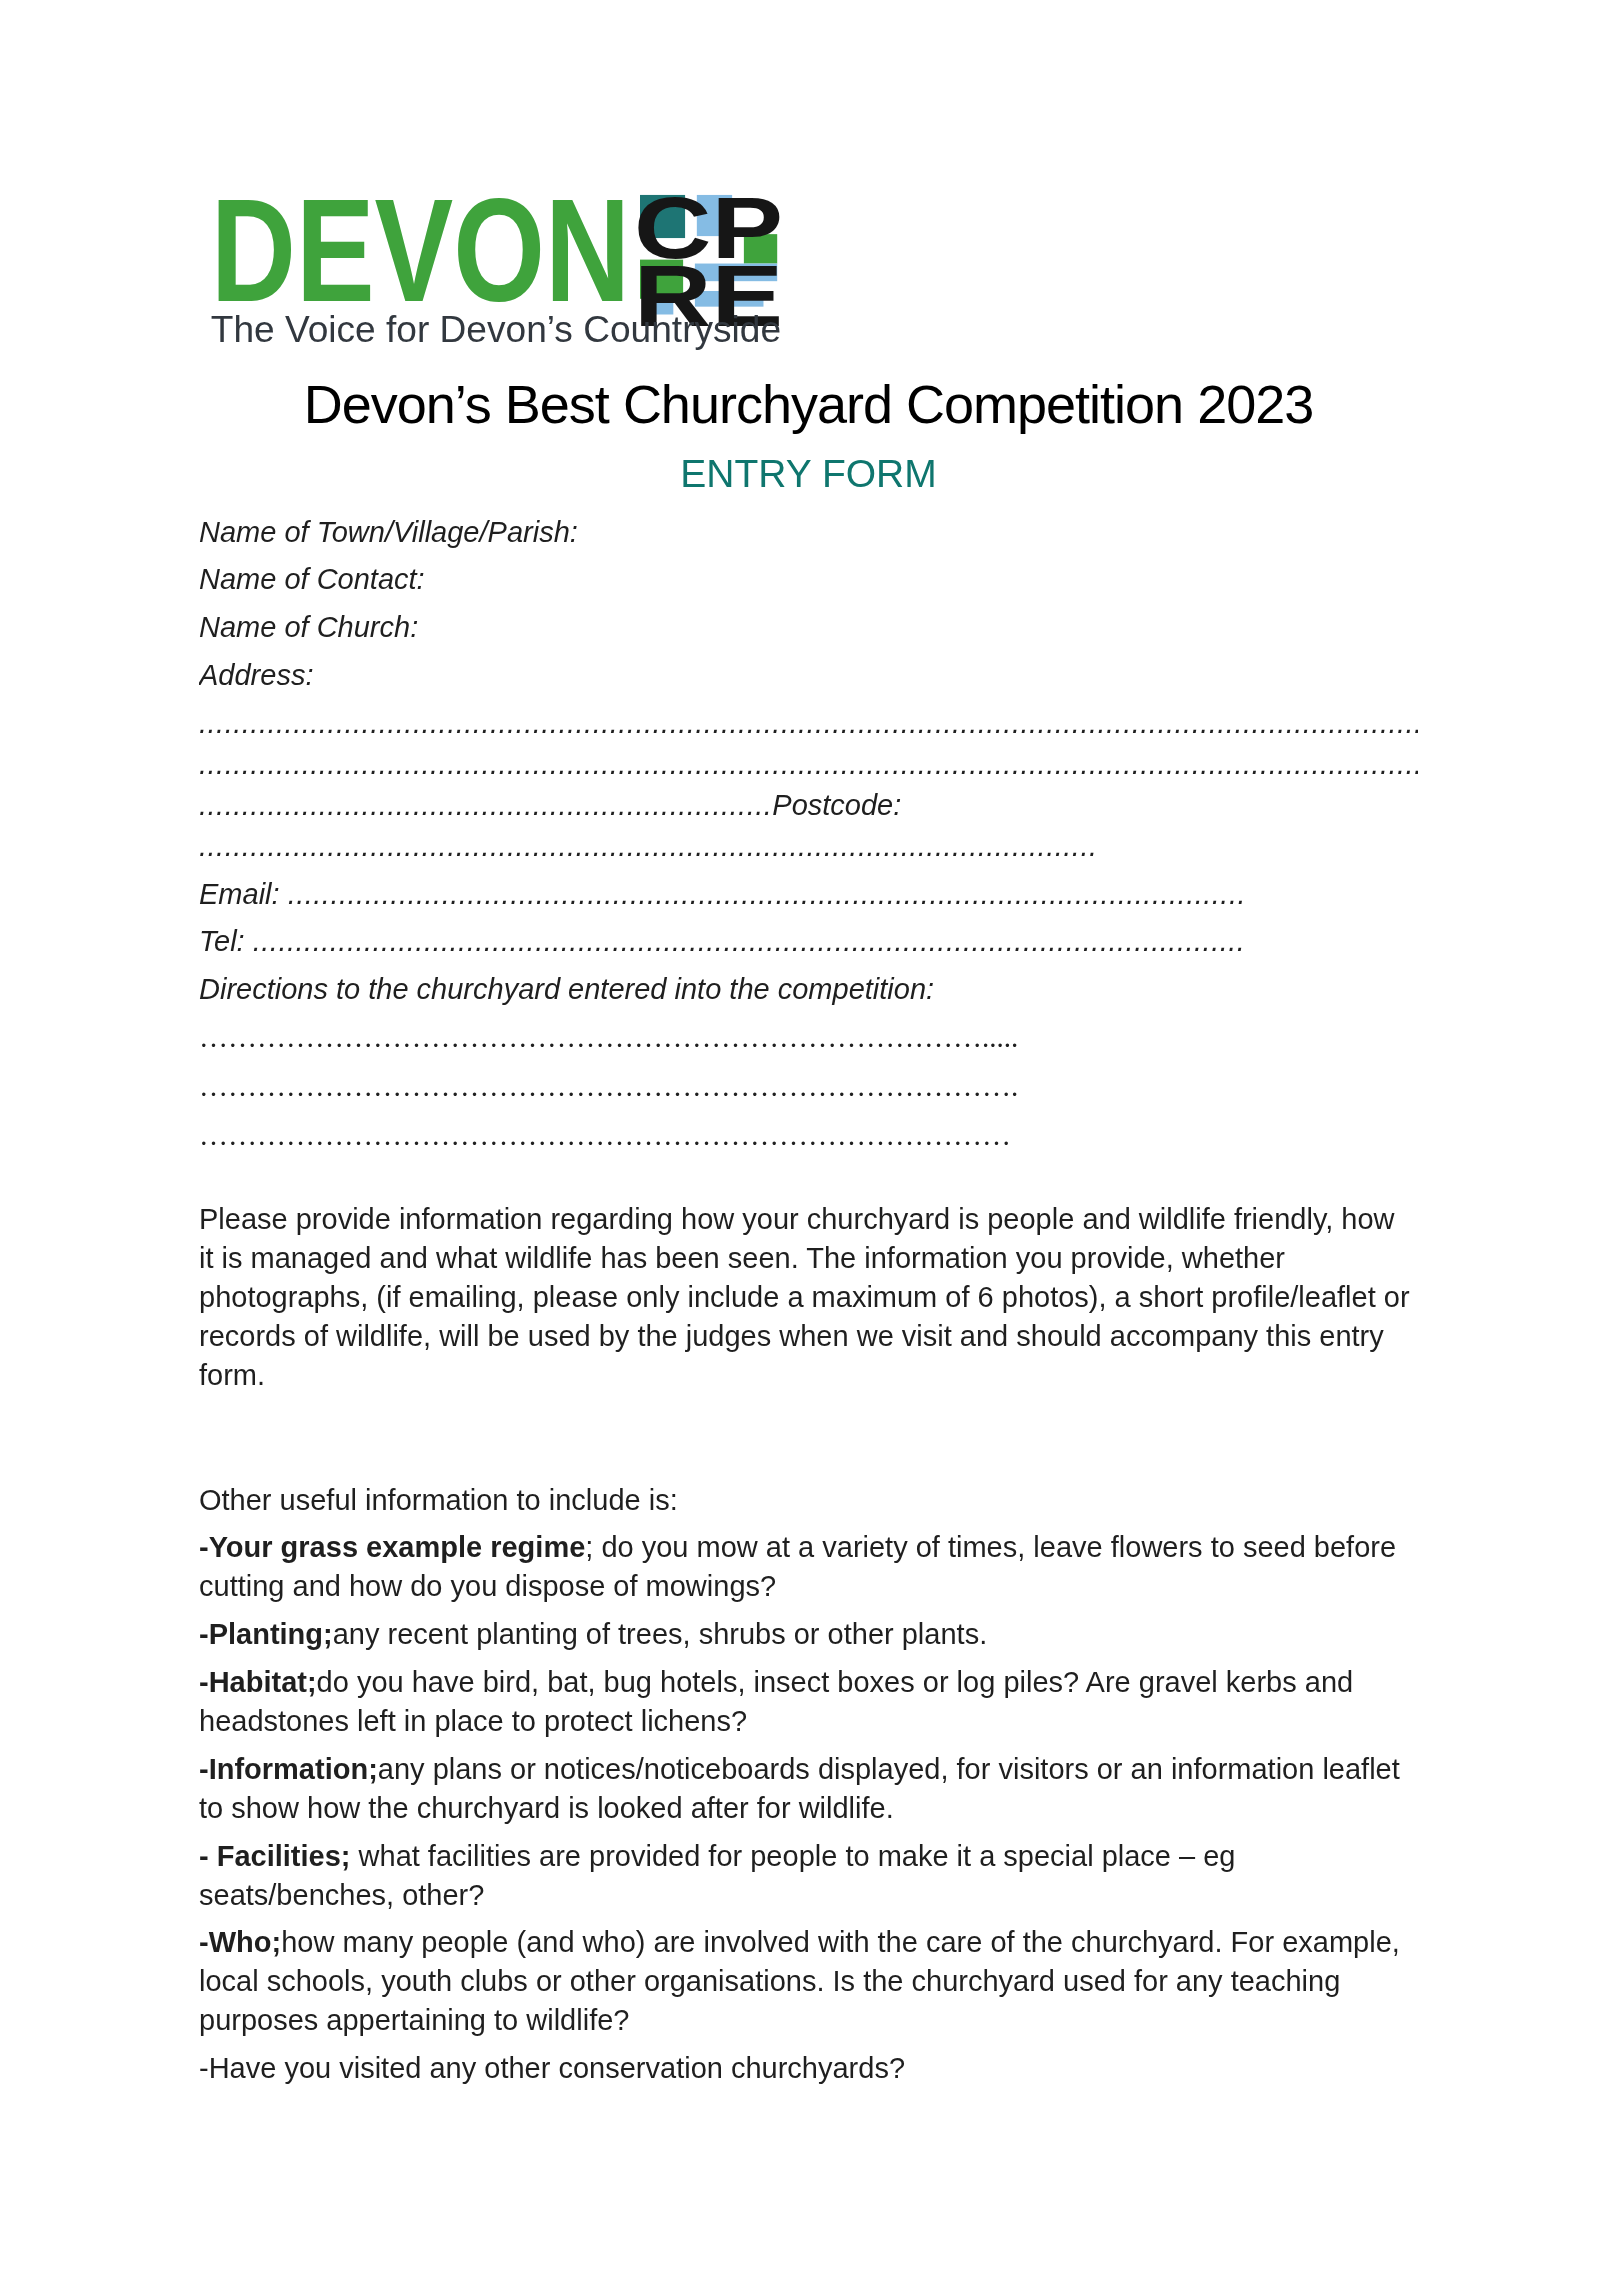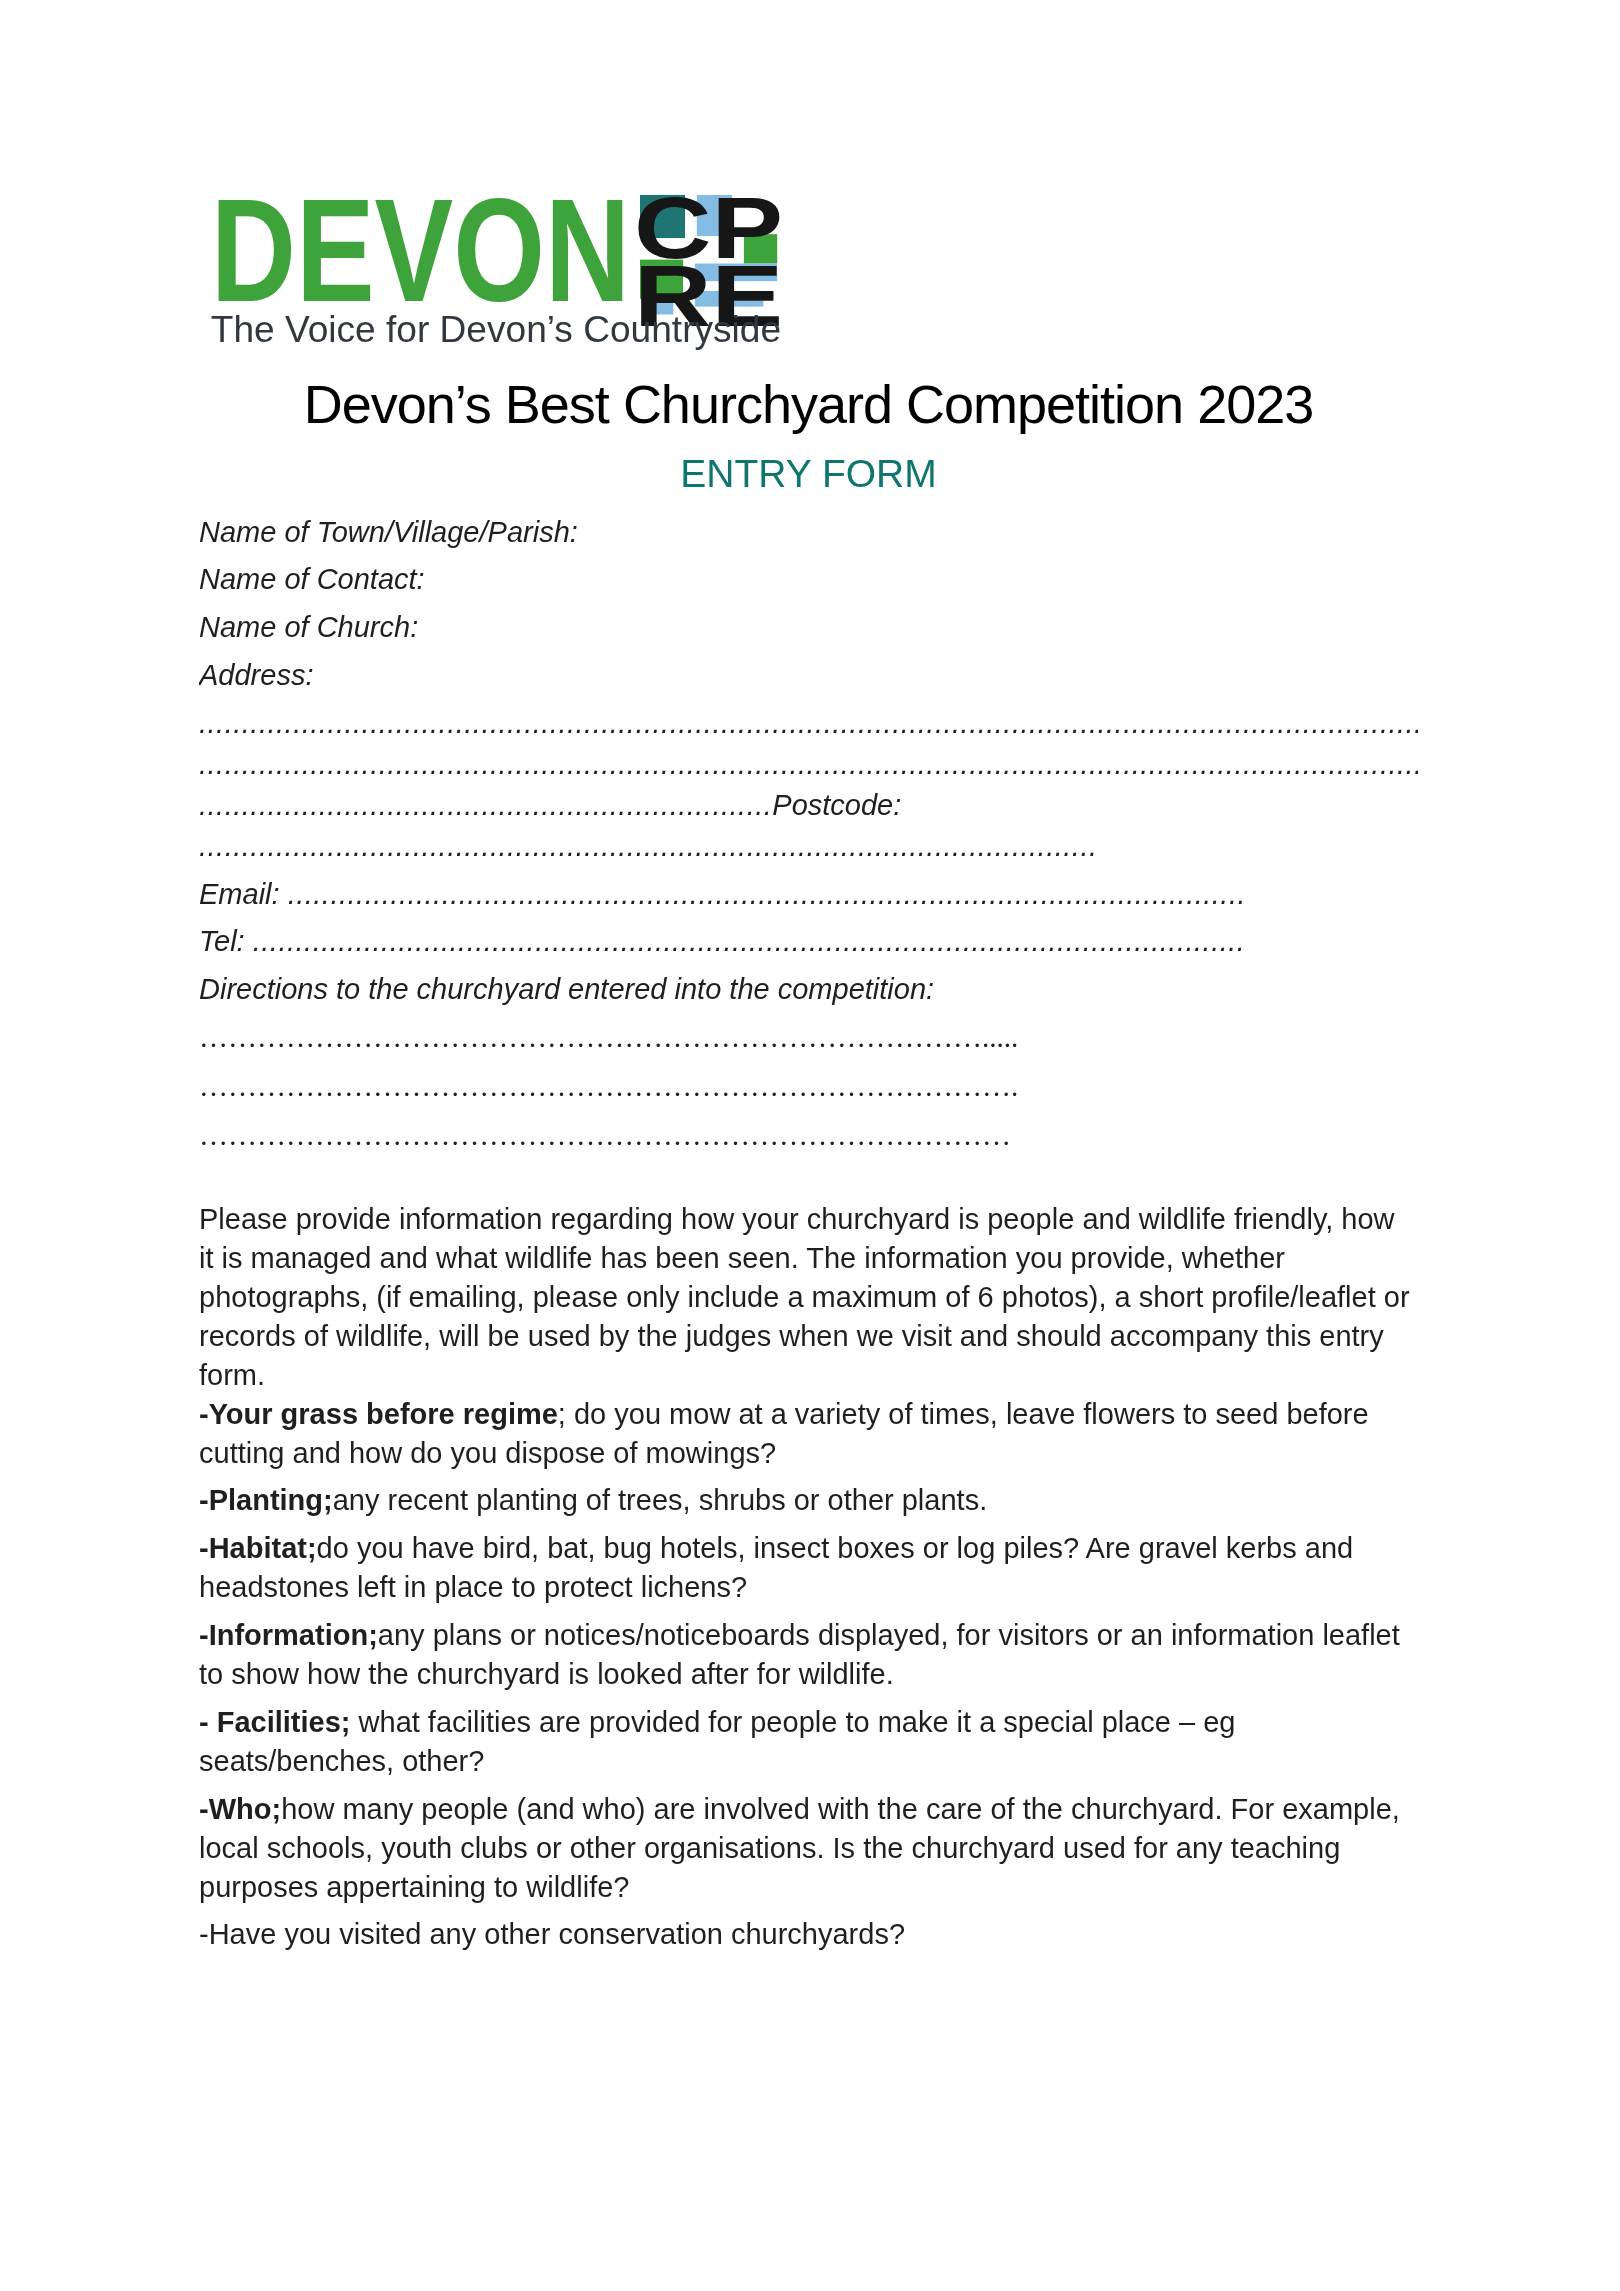--- a/index.html
+++ b/index.html
@@ -104,22 +104,23 @@
       <p class="row"><span>Tel: </span><span class="dots">....................................................................................................................</span></p>
 
       <p class="row">Directions to the churchyard entered into the competition:</p>
       <p class="serif-dots">……………………………………………………………………….....</p>
       <p class="serif-dots">………………………………………………………………………….</p>
       <p class="serif-dots">…………………………………………………………………………</p>
     </div>
 
     <p class="para">Please provide information regarding how your churchyard is people and wildlife friendly, how it is managed and what wildlife has been seen. The information you provide, whether photographs, (if emailing, please only include a maximum of 6 photos), a short profile/leaflet or records of wildlife, will be used by the judges when we visit and should accompany this entry form.</p>
 
+    <p class="section-heading">Other useful information to include is:</p>
 
-    <p class="bullet"><b>-Your grass before regime</b><span>; do you mow at a variety of times, leave flowers to seed before cutting and how do you dispose of mowings?</span></p>
+    <p class="bullet"><b>-Your grass example regime</b><span>; do you mow at a variety of times, leave flowers to seed before cutting and how do you dispose of mowings?</span></p>
     <p class="bullet"><b>-Planting;</b><span>any recent planting of trees, shrubs or other plants.</span></p>
     <p class="bullet"><b>-Habitat;</b><span>do you have bird, bat, bug hotels, insect boxes or log piles? Are gravel kerbs and headstones left in place to protect lichens?</span></p>
     <p class="bullet"><b>-Information;</b><span>any plans or notices/noticeboards displayed, for visitors or an information leaflet to show how the churchyard is looked after for wildlife.</span></p>
     <p class="bullet"><b>- Facilities;</b><span> what facilities are provided for people to make it a special place – eg seats/benches, other?</span></p>
     <p class="bullet"><b>-Who;</b><span>how many people (and who) are involved with the care of the churchyard. For example, local schools, youth clubs or other organisations. Is the churchyard used for any teaching purposes appertaining to wildlife?</span></p>
     <p class="bullet"><b></b><span>-Have you visited any other conservation churchyards?</span></p>
 
   </div>
 </div>
 

